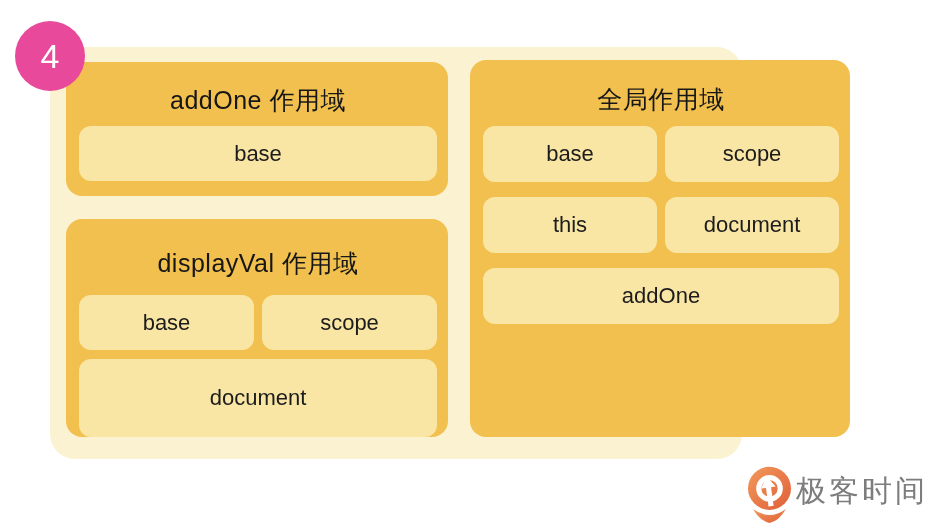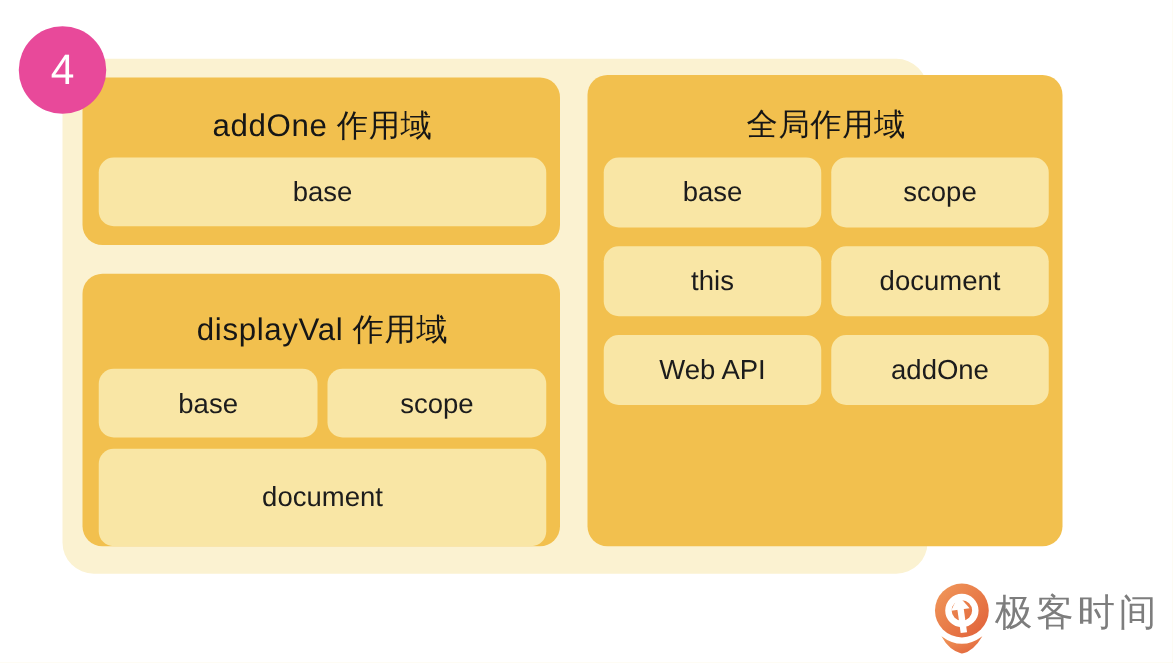--- a/index.html
+++ b/index.html
@@ -127,21 +127,20 @@
       <div class="scope-title">全局作用域</div>
       <div class="cell-row">
         <div class="cell">base</div>
         <div class="cell">scope</div>
       </div>
       <div class="cell-row">
         <div class="cell">this</div>
         <div class="cell">document</div>
       </div>
       <div class="cell-row">
-        <div class="cell">Web API</div>
         <div class="cell">addOne</div>
       </div>
     </div>
 
   </div>
 
 </div>
 
 <div class="logo">
   <svg class="logo-icon" viewBox="0 0 48 62" xmlns="http://www.w3.org/2000/svg">

